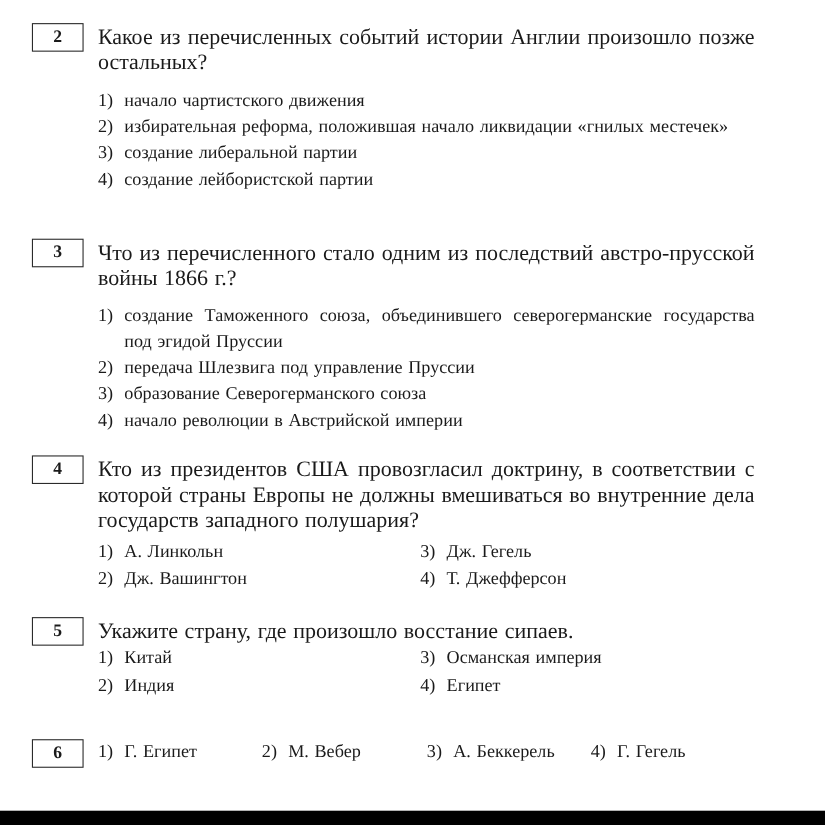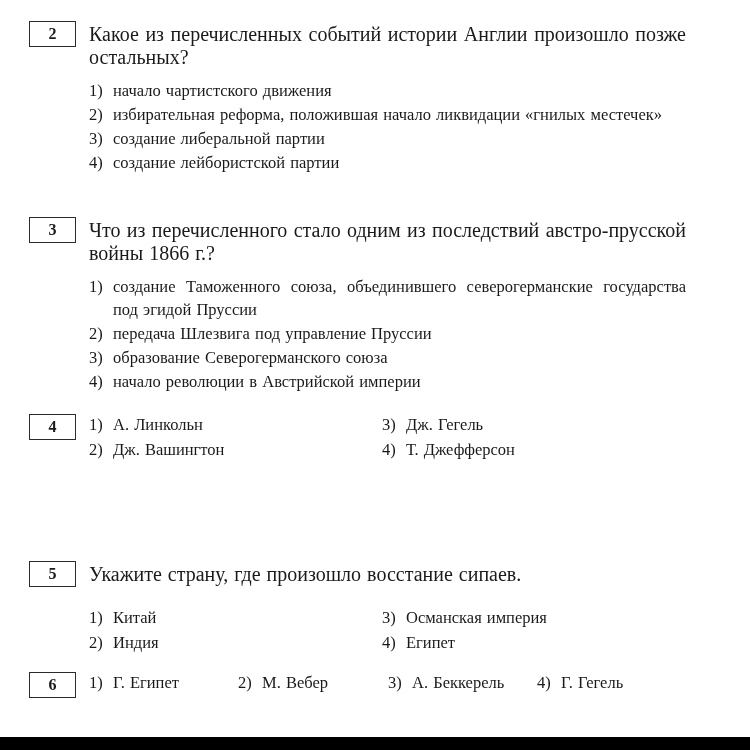--- a/index.html
+++ b/index.html
@@ -45,21 +45,21 @@
   .qtext {
     margin: 0 0 10px 0;
     padding-top: 3px;
     font-size: 20px;
     line-height: 23px;
     text-align: justify;
     text-align-last: left;
     word-spacing: 1px;
   }
   .question:nth-child(3) .qtext { margin-bottom: 4px; }
-  .question:nth-child(4) .qtext { margin-bottom: 20px; }
+  .question:nth-child(4) .qtext { margin-bottom: 0; }
   .options { display: block; }
   .option {
     display: flex;
     font-size: 16.5px;
     line-height: 23px;
     margin-bottom: 1px;
   }
   .opt-label { flex: 0 0 24px; }
   .opt-text {
     flex: 1;
@@ -148,20 +148,21 @@
     <span class="opt-label">4)</span>
     <span class="opt-text">начало революции в Австрийской империи</span>
   </div>
 </div>
   </section>
 
   <section class="question">
     <div class="qnum-box">
       <span class="qnum">4</span>
     </div>
+    <p class="qtext">Кто из президентов США провозгласил доктрину, в соответствии с которой страны Европы не должны вмешиваться во внутренние дела государств западного полушария?</p>
     <div class="options layout-two-column">
   <div class="option">
     <span class="opt-label">1)</span>
     <span class="opt-text">А. Линкольн</span>
   </div>
 
   <div class="option">
     <span class="opt-label">2)</span>
     <span class="opt-text">Дж. Вашингтон</span>
   </div>

